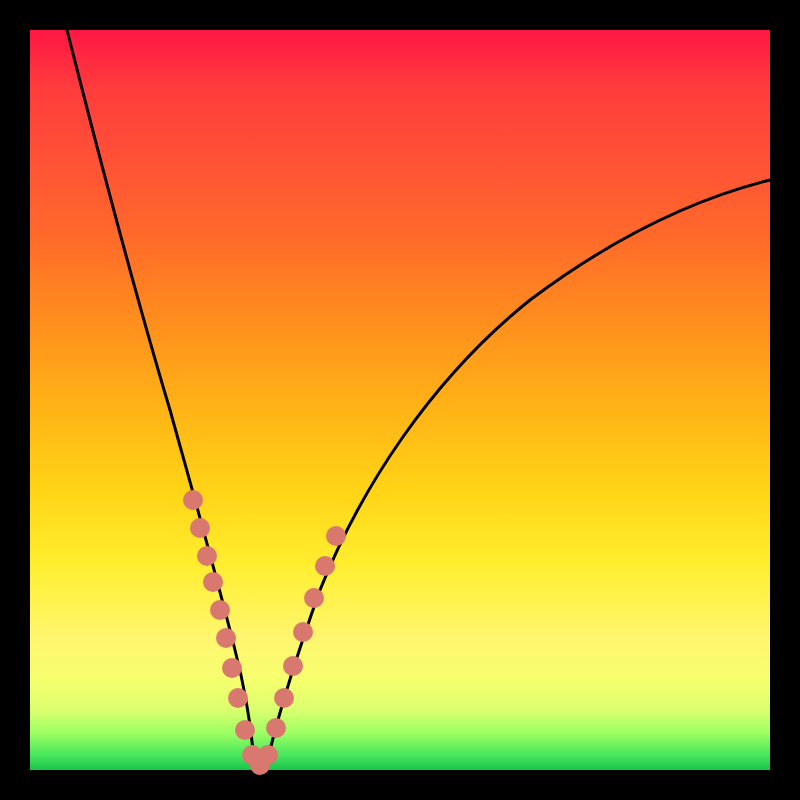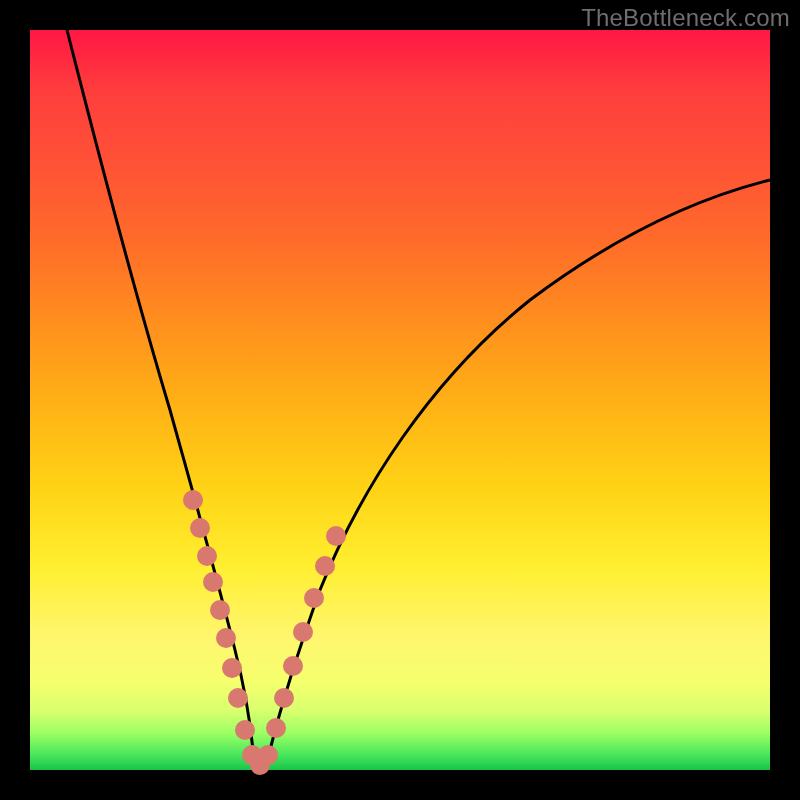--- a/index.html
+++ b/index.html
@@ -101,14 +101,13 @@
         <circle cx="263" cy="636" r="10"></circle>
         <circle cx="273" cy="602" r="10"></circle>
         <circle cx="284" cy="568" r="10"></circle>
         <circle cx="295" cy="536" r="10"></circle>
         <circle cx="306" cy="506" r="10"></circle>
       </g>
     </svg>
 
   </div>
 
-  <div class="watermark">TheBottleneck.com</div>
 </div>
 
 </body></html>

